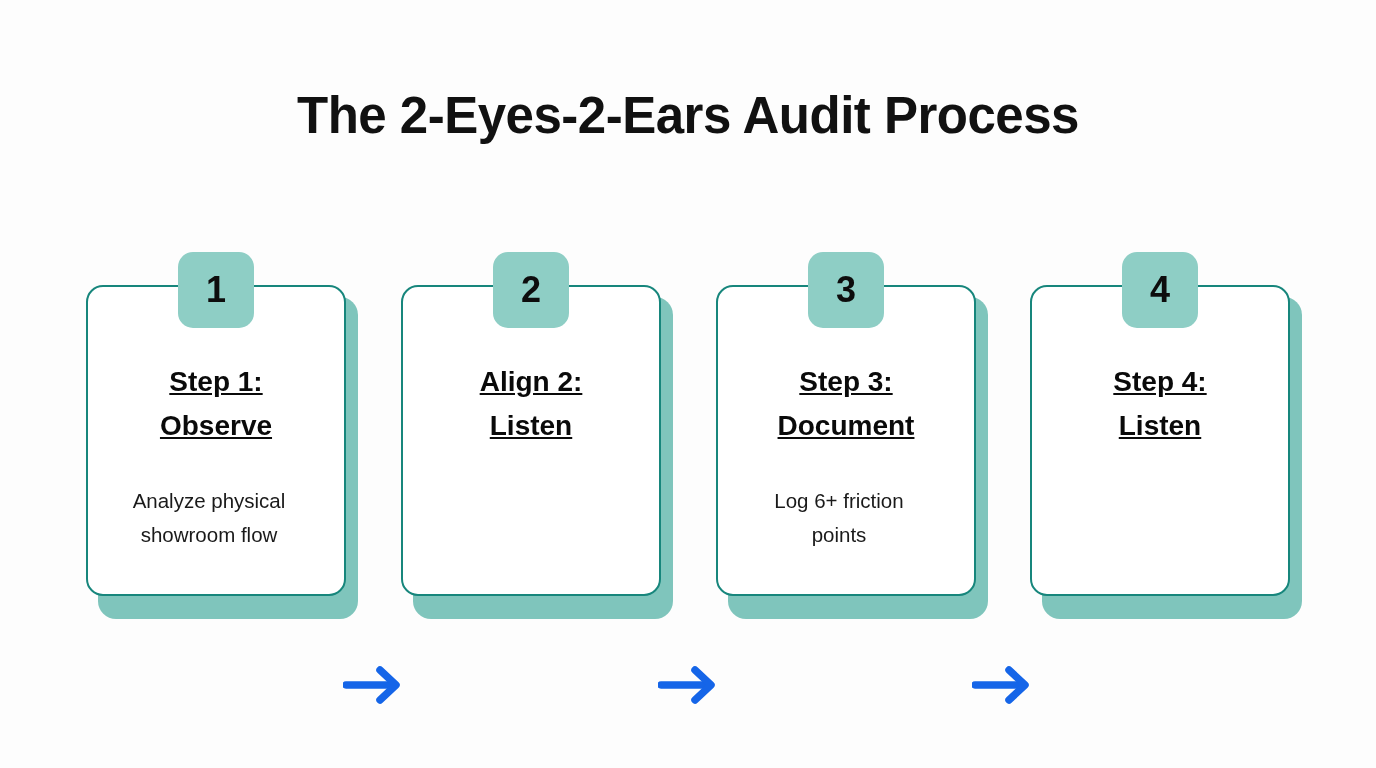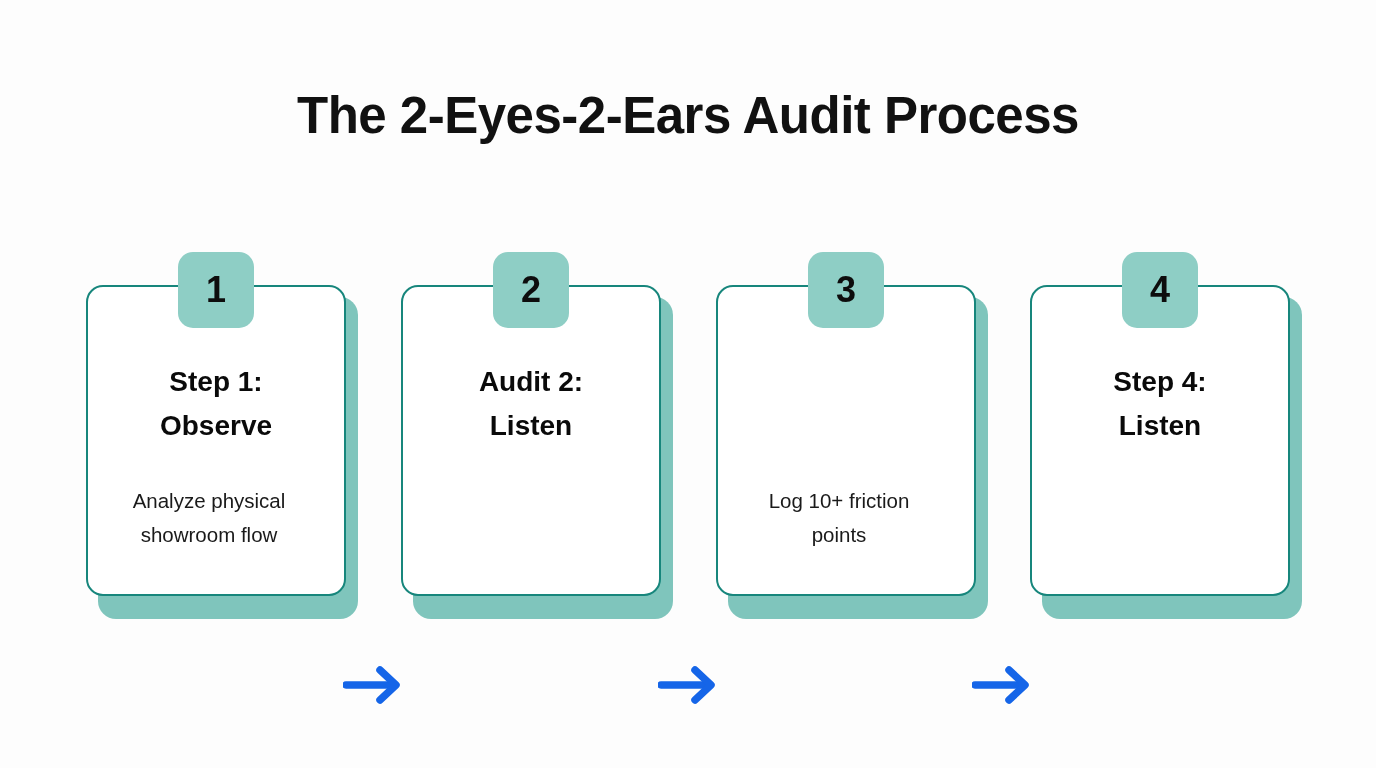--- a/index.html
+++ b/index.html
@@ -90,20 +90,21 @@
   .step-heading {
     position:absolute;
     left:10px; right:10px;
     top:108px;
     text-align:center;
     font-size:28px;
     font-weight:700;
     color:#0A0A0A;
     line-height:1.58;
     white-space:pre-line;
+    text-decoration:underline;
   }
 
   .step-desc {
     position:absolute;
     left:14px; right:28px;
     top:232px;
     text-align:center;
     font-size:20.5px;
     font-weight:400;
     color:#1A1A1A;
@@ -144,31 +145,33 @@
       <div class="step-desc">Analyze physical
 showroom flow</div>
     </div>
 
     <div class="step s1">
       <div class="card-shadow"></div>
       <div class="card">
         <div class="card-inner"></div>
       </div>
       <div class="badge">2</div>
-      <div class="step-heading">Audit 2:
+      <div class="step-heading">Align 2:
 Listen</div>
     </div>
 
     <div class="step s2">
       <div class="card-shadow"></div>
       <div class="card">
         <div class="card-inner"></div>
       </div>
       <div class="badge">3</div>
-      <div class="step-desc">Log 10+ friction
+      <div class="step-heading">Step 3:
+Document</div>
+      <div class="step-desc">Log 6+ friction
 points</div>
     </div>
 
     <div class="step s3">
       <div class="card-shadow"></div>
       <div class="card">
         <div class="card-inner"></div>
       </div>
       <div class="badge">4</div>
       <div class="step-heading">Step 4:

